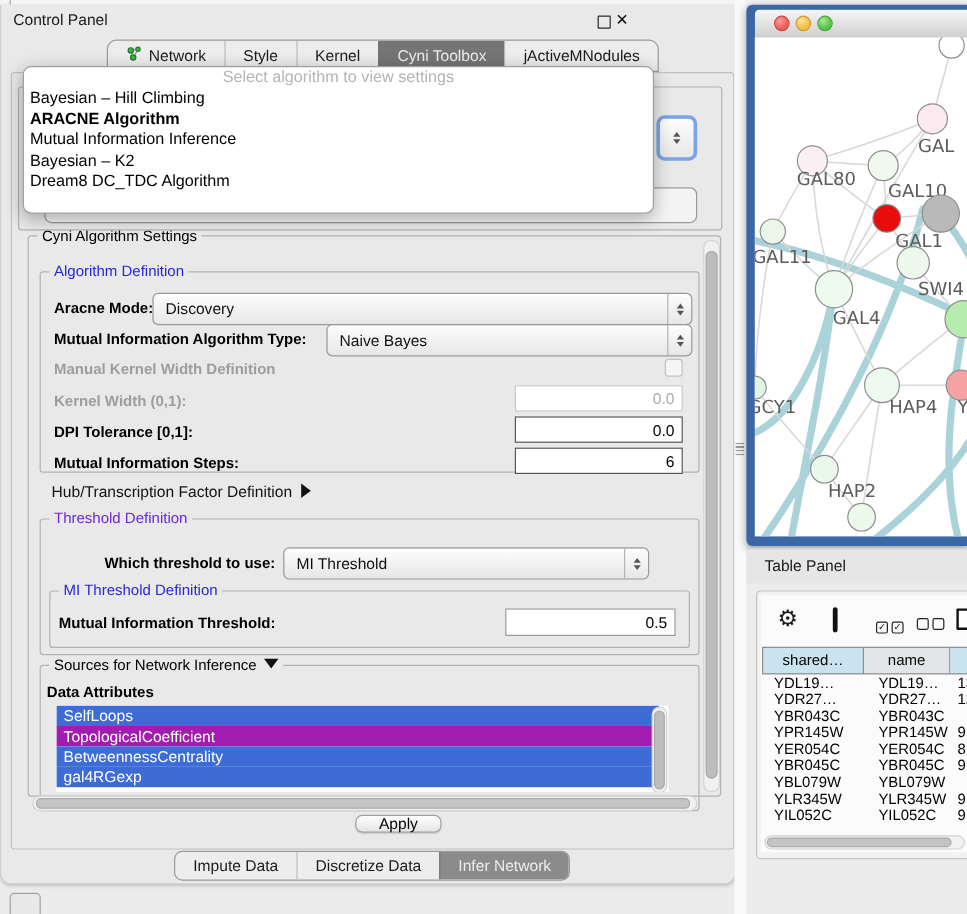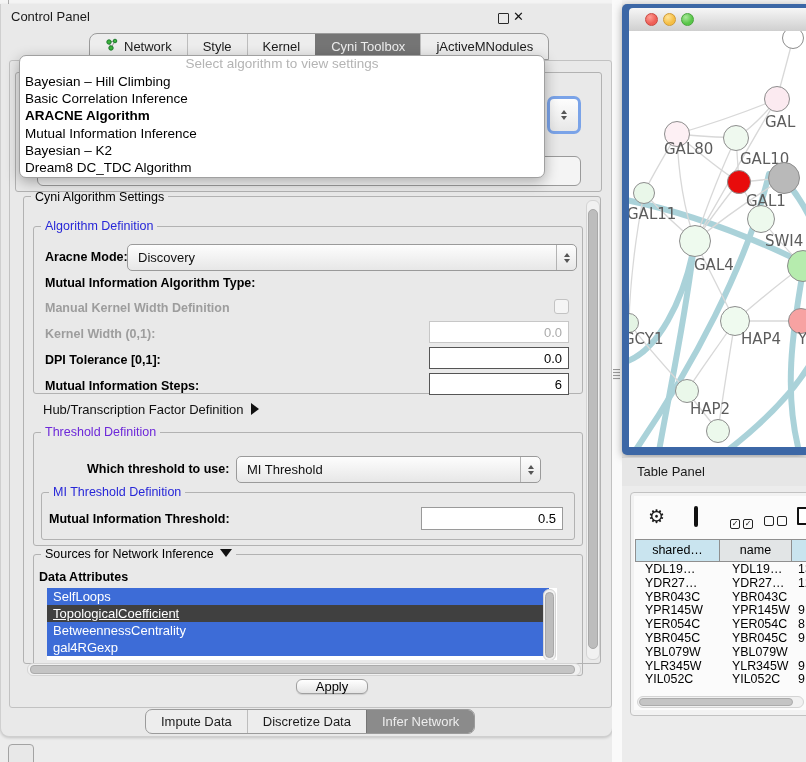--- a/index.html
+++ b/index.html
@@ -110,21 +110,20 @@
     </div>
     <div class="abs" style="left:546px;top:92px;width:28px;height:32px;border:3px solid #7aa3e8;border-radius:7px;background:linear-gradient(#fdfdfd,#e7e7e7);z-index:6;display:flex;flex-direction:column;align-items:center;justify-content:center;">
       <span class="tri-up"></span>
       <span class="tri-dn"></span>
     </div>
 
     <div class="abs popup" style="left:18px;top:51px;width:524px;height:121px;">
       <div class="prompt">Select algorithm to view settings</div>
       <div>
           <div class="item">Bayesian – Hill Climbing</div>
-          <div class="item">Basic Correlation Inference</div>
           <div class="item bold">ARACNE Algorithm</div>
           <div class="item">Mutual Information Inference</div>
           <div class="item">Bayesian – K2</div>
           <div class="item">Dream8 DC_TDC Algorithm</div>
         </div>
     </div>
 
     <div class="abs grp" style="left:22px;top:192px;width:576px;height:466px;overflow:hidden;"></div>
     <div class="abs grp-title" style="left:30px;top:186px;">Cyni Algorithm Settings</div>
 
@@ -138,20 +137,27 @@
     <div class="abs lbl" style="left:44px;top:246px;">Aracne Mode:</div>
     <div class="abs combo" style="left:126px;top:240px;width:448px;height:25px;">
       <span class="val">Discovery</span>
       <span class="stepper">
           <span class="tri-up"></span>
           <span class="tri-dn"></span>
         </span>
     </div>
 
     <div class="abs lbl" style="left:44px;top:272px;">Mutual Information Algorithm Type:</div>
+    <div class="abs combo" style="left:271px;top:266px;width:303px;height:25px;">
+      <span class="val">Naive Bayes</span>
+      <span class="stepper">
+          <span class="tri-up"></span>
+          <span class="tri-dn"></span>
+        </span>
+    </div>
 
     <div class="abs lbl dis" style="left:44px;top:297px;">Manual Kernel Width Definition</div>
     <div class="abs checkbox" style="left:553px;top:295px;"></div>
 
     <div class="abs lbl dis" style="left:44px;top:323px;">Kernel Width (0,1):</div>
     <input class="abs tfield dis" readonly="" style="left: 428px; top: 317px; width: 140px; height: 22px;" value="0.0">
 
     <div class="abs lbl" style="left:44px;top:349px;">DPI Tolerance [0,1]:</div>
     <input class="abs tfield" readonly="" style="left: 428px; top: 343px; width: 140px; height: 22px;" value="0.0">
 
@@ -181,21 +187,21 @@
 
     <div class="abs grp" style="left:32px;top:550px;width:548px;height:120px;"></div>
     <div class="abs grp-title" style="left:40px;top:543px;">
       <span>Sources for Network Inference</span><span class="arrow-down"></span>
     </div>
     <div class="abs lbl" style="left:38px;top:566px;">Data Attributes</div>
 
     <div class="abs" style="left:46px;top:584px;width:510px;height:72px;background:#fff;overflow:hidden;">
       <div>
           <div class="attr-item" style="background: rgb(61, 108, 215); width: 496px;">SelfLoops</div>
-          <div class="attr-item" style="background: #404040; width: 496px; text-decoration: underline;">TopologicalCoefficient</div>
+          <div class="attr-item" style="background: #a21caf; width: 496px;">TopologicalCoefficient</div>
           <div class="attr-item" style="background: rgb(61, 108, 215); width: 496px;">BetweennessCentrality</div>
           <div class="attr-item" style="background: rgb(61, 108, 215); width: 496px;">gal4RGexp</div>
         </div>
       <div class="abs vtrack" style="left:496px;top:1px;width:11px;height:70px;">
         <div class="vthumb" style="left:1px;top:2px;width:7px;height:64px;"></div>
       </div>
     </div>
 
     <div class="abs htrack" style="left:26px;top:659px;width:552px;height:11px;">
       <div class="hthumb" style="left:2px;top:1px;width:543px;height:7px;"></div>

